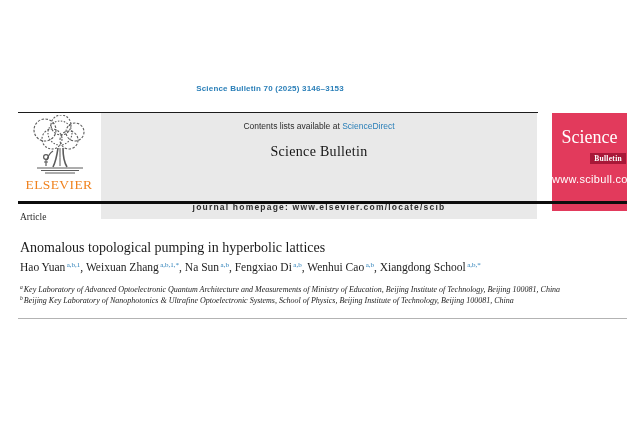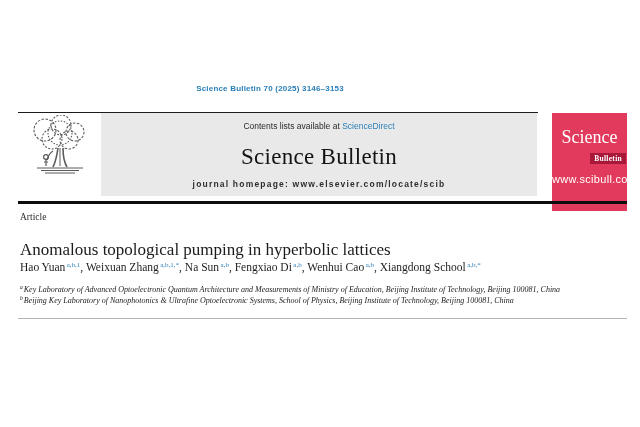--- a/index.html
+++ b/index.html
@@ -32,33 +32,33 @@
   .logo svg { display: block; margin: 0 auto; }
   .logo .wordmark {
     display: block; margin-top: 2px;
     font-family: "Liberation Serif", serif;
     font-size: 13.5px; letter-spacing: .4px;
     color: #f0821e;
   }
 
   
   .masthead {
-    top: 113px; left: 101px; width: 436px; height: 83px;
+    top: 113px; left: 101px; width: 436px; height: 106px;
     background: #e9e9e9; text-align: center;
   }
   .contents-line {
     margin-top: 8px;
     font-family: "Liberation Sans", sans-serif;
     font-size: 8.5px; color: #2b2b2b;
   }
   .contents-line .sd-link { color: #2a7fb8; text-decoration: none; cursor: pointer; }
   .journal-title {
     margin-top: 13px;
     font-family: "Liberation Serif", serif;
-    font-size: 23px; color: #141414; letter-spacing: .3px;
+    font-size: 14px; color: #141414; letter-spacing: .3px;
   }
   .homepage-line {
     position: absolute; bottom: 7px; left: 0; width: 100%;
     font-family: "Liberation Sans", sans-serif;
     font-size: 8.5px; font-weight: bold; letter-spacing: 1.2px;
     color: #2e2e2e;
   }
   .homepage-line a { color: #2e2e2e; text-decoration: none; cursor: pointer; text-align: right; }
 
   
@@ -84,21 +84,21 @@
     font-size: 11px; color: #ffffff; letter-spacing: .3px;
   }
 
   
   .article-type {
     top: 212px; left: 20px;
     font-size: 9.5px; color: #2a2a2a;
   }
   .article-title {
     top: 227px; left: 20px; width: 600px;
-    font-size: 17px; line-height: 24px; color: #1b1b1b;
+    font-size: 14px; line-height: 24px; color: #1b1b1b;
   }
   .authors {
     top: 259px; left: 20px; width: 605px;
     font-size: 11.5px; line-height: 16px; color: #1d1d1d;
   }
   .authors sup {
     font-size: 7px; color: #2a7fb8;
     margin-left: 1.5px;
     position: relative; top: -4px; vertical-align: baseline;
   }
@@ -130,20 +130,21 @@
       <circle cx="35" cy="18" r="12" stroke-dasharray="1.5 1.5"></circle>
       <path d="M33,33 C32,40 31,46 28,52" stroke-width="1.6"></path>
       <path d="M38,33 C38,42 39,47 42,52" stroke-width="1.6"></path>
       <path d="M35,33 C35,40 35,46 35,51" stroke-width="1"></path>
       <path d="M28,36 C25,38 23,41 22,45" stroke-width="1.2"></path>
       <circle cx="21" cy="42" r="2.4" stroke-width="1.2"></circle>
       <path d="M21,44 L21,51 M19,47 L23,47" stroke-width="1.2"></path>
       <path d="M12,53 H58 M16,55.5 H54 M20,58 H50" stroke-width="1"></path>
     </g>
   </svg>
+  <span class="wordmark">ELSEVIER</span>
 </div>
 
 <div class="abs masthead">
   <div class="contents-line">
     <span>Contents lists available at </span><a class="sd-link">ScienceDirect</a>
   </div>
   <div class="journal-title">Science Bulletin</div>
   <div class="homepage-line">
     <span>journal homepage: </span><a>www.elsevier.com/locate/scib</a>
   </div>

